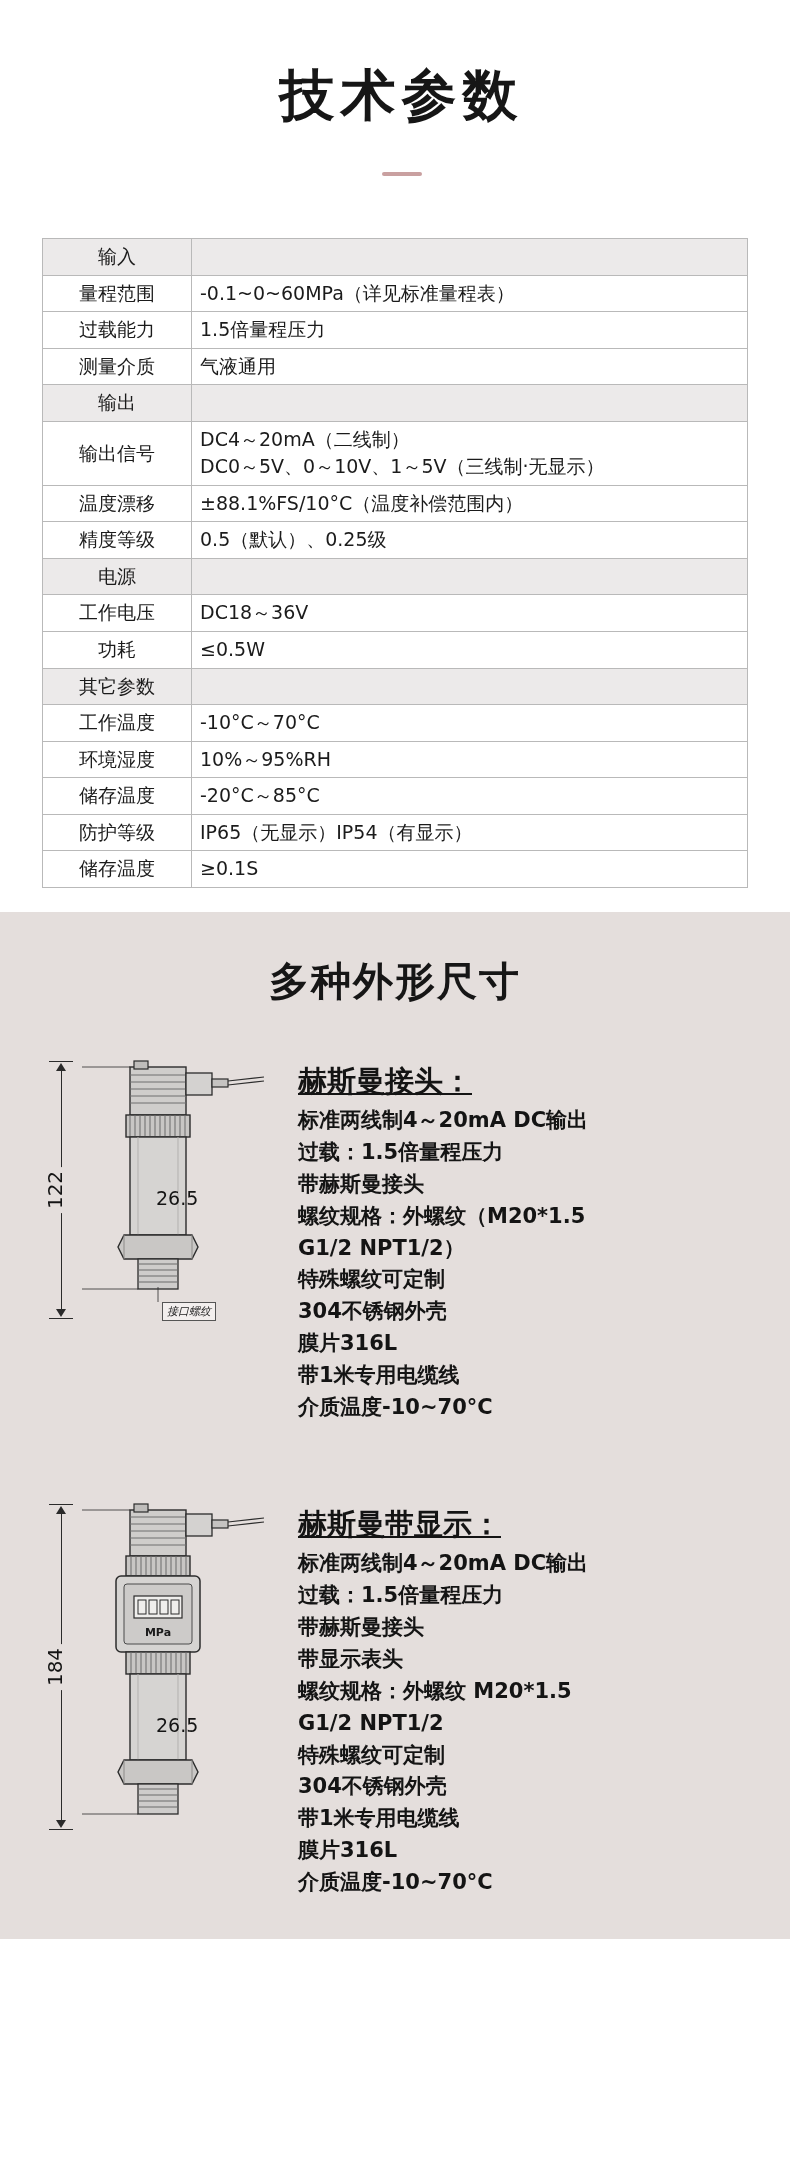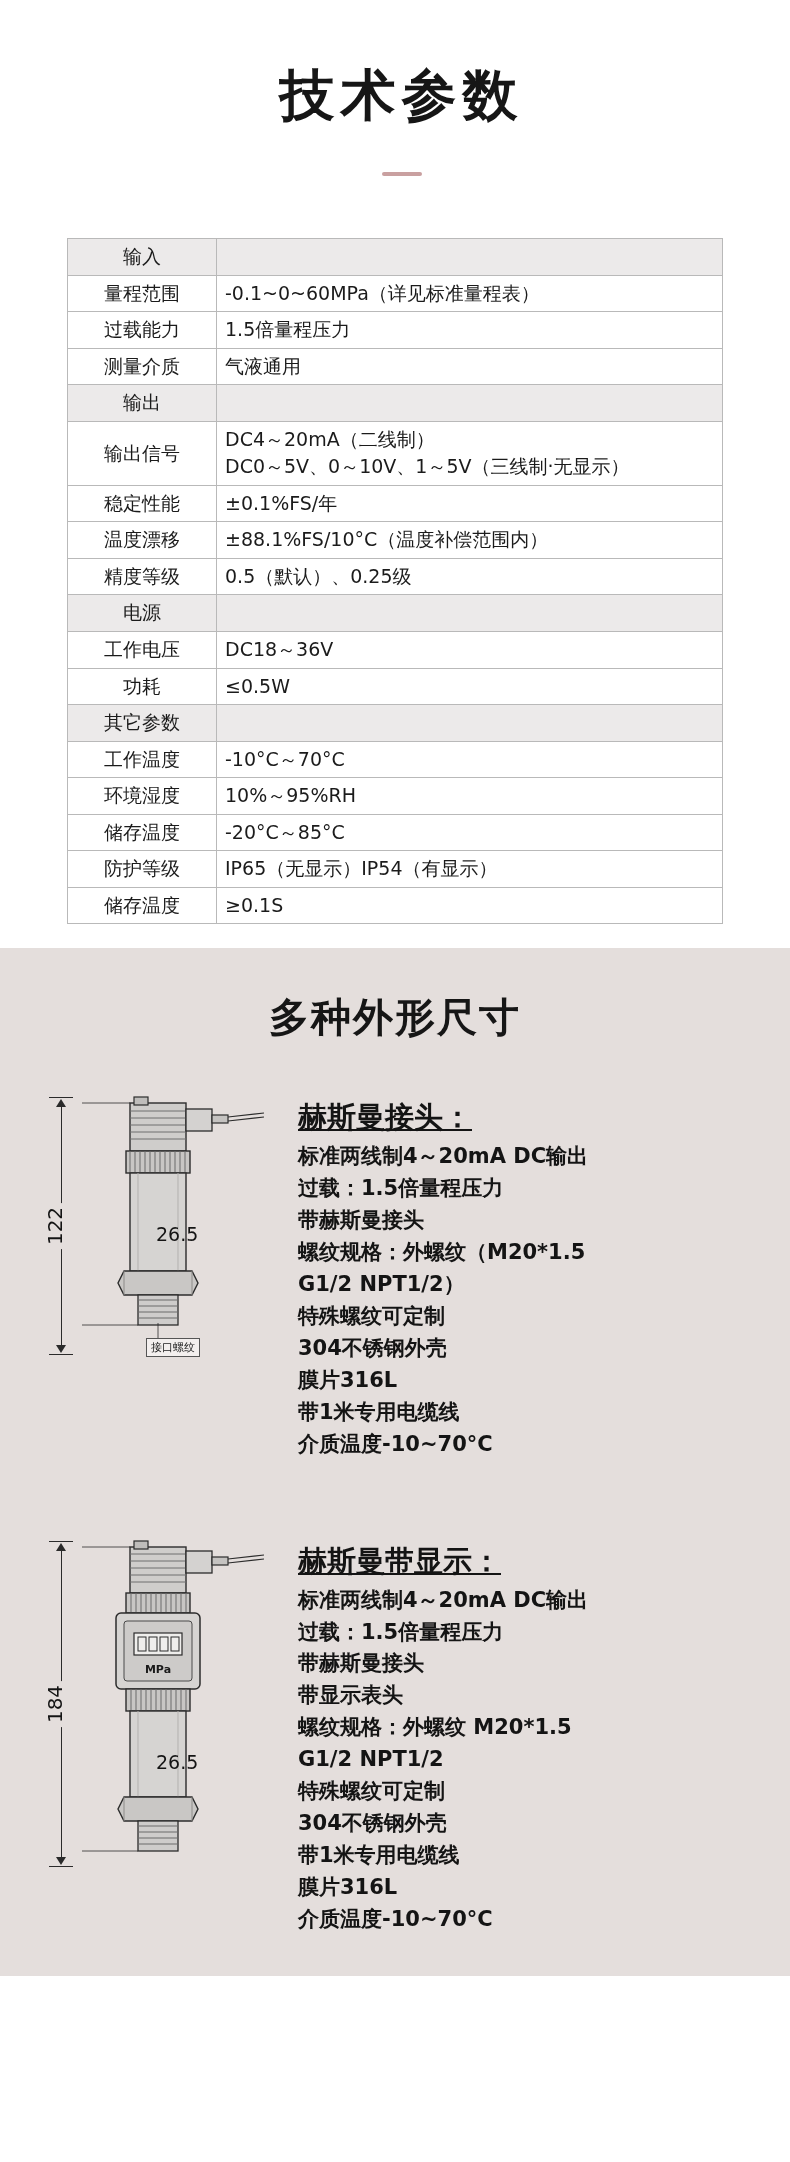--- a/index.html
+++ b/index.html
@@ -32,21 +32,21 @@
   .title-rule{
     width:40px;
     height:4px;
     background:#c9a0a0;
     margin:44px auto 0 auto;
     border-radius:2px;
   }
 
   table.spec{
     border-collapse:collapse;
-    width:656px;
+    width:706px;
     margin:62px auto 0 auto;
     table-layout:fixed;
     font-size:19px;
     border-radius:8px;
   }
   table.spec td{
     border:1px solid #b9b9b9;
     padding:4px 8px;
     vertical-align:middle;
     line-height:1.45;
@@ -202,24 +202,20 @@
         <tr class="group">
           <td class="key">输出</td>
           <td class="val"></td>
         </tr>
         <tr class="sub">
           <td class="key">输出信号</td>
           <td class="val two-line">
             <span>DC4～20mA（二线制）</span>
             <span>DC0～5V、0～10V、1～5V（三线制·无显示）</span>
           </td>
-        </tr>
-        <tr>
-          <td class="key">稳定性能</td>
-          <td class="val">±0.1%FS/年</td>
         </tr>
         <tr>
           <td class="key">温度漂移</td>
           <td class="val">±88.1%FS/10°C（温度补偿范围内）</td>
         </tr>
         <tr>
           <td class="key">精度等级</td>
           <td class="val">0.5（默认）、0.25级</td>
         </tr>
         <tr class="group">
@@ -324,21 +320,21 @@
               <line x1="56" y1="223" x2="96" y2="223"></line>
             </g>
 
             <line x1="0" y1="8" x2="48" y2="8" stroke="#2c2c2c" stroke-width="0.8"></line>
             <line x1="0" y1="230" x2="56" y2="230" stroke="#2c2c2c" stroke-width="0.8"></line>
 
             <line x1="76" y1="228" x2="76" y2="243" stroke="#2c2c2c" stroke-width="0.8"></line>
           </svg>
 
           <div class="dim-label-inline" style="left:118px;top:128px;">26.5</div>
-          <div class="callout" style="left:108px;top:243px;">接口螺纹</div>
+          <div class="callout" style="left:124px;top:243px;font-style:italic;">接口螺纹</div>
         </div>
       </div>
 
       <div class="specs-text">
         <p class="head">赫斯曼接头：</p>
         <p>标准两线制4～20mA DC输出</p>
         <p>过载：1.5倍量程压力</p>
         <p>带赫斯曼接头</p>
         <p>螺纹规格：外螺纹（M20*1.5</p>
         <p>G1/2 NPT1/2）</p>

